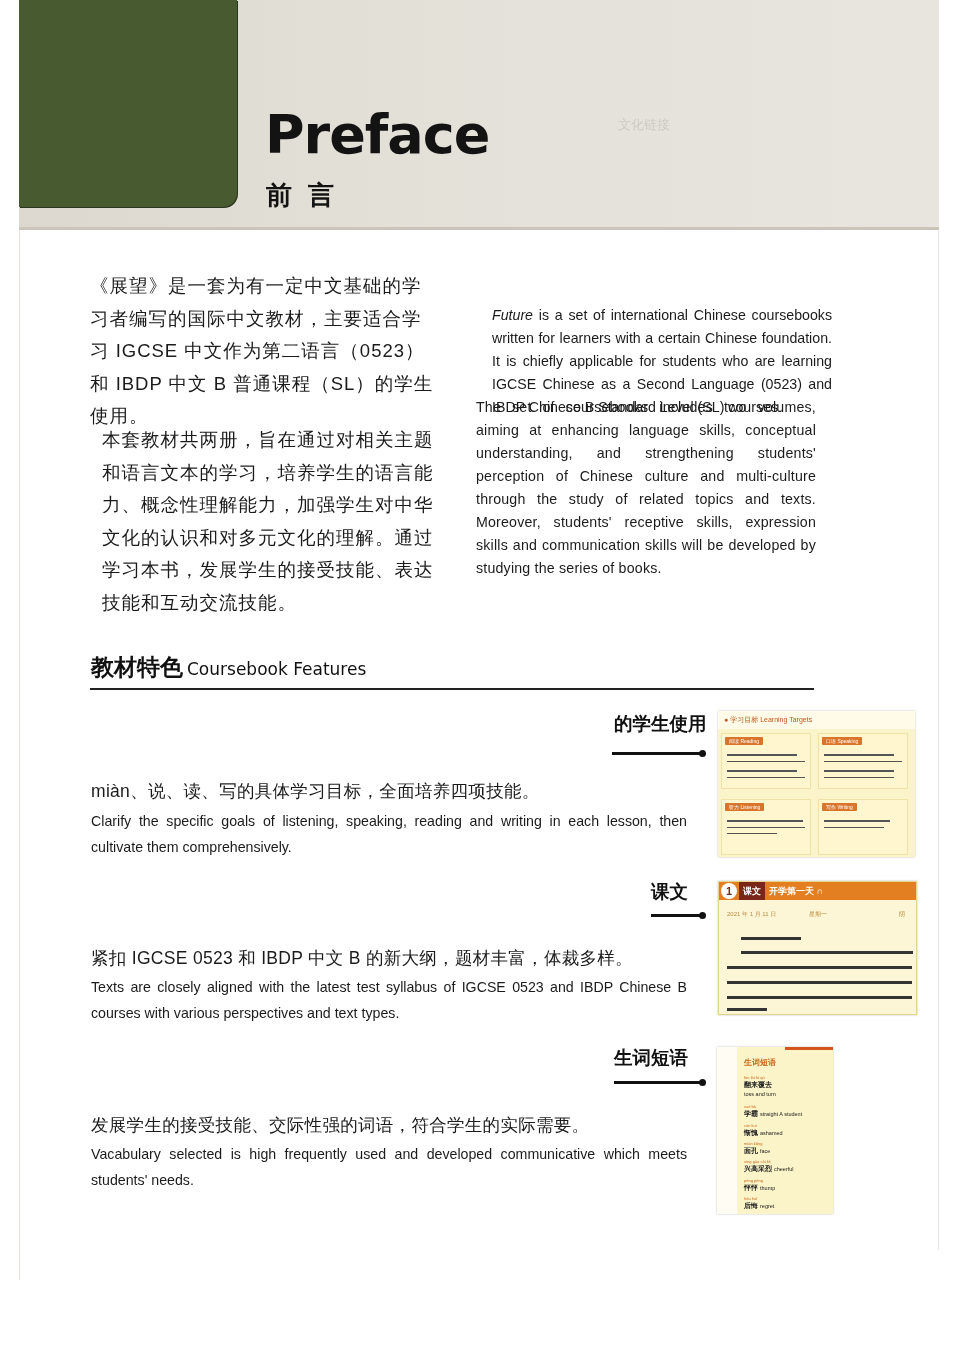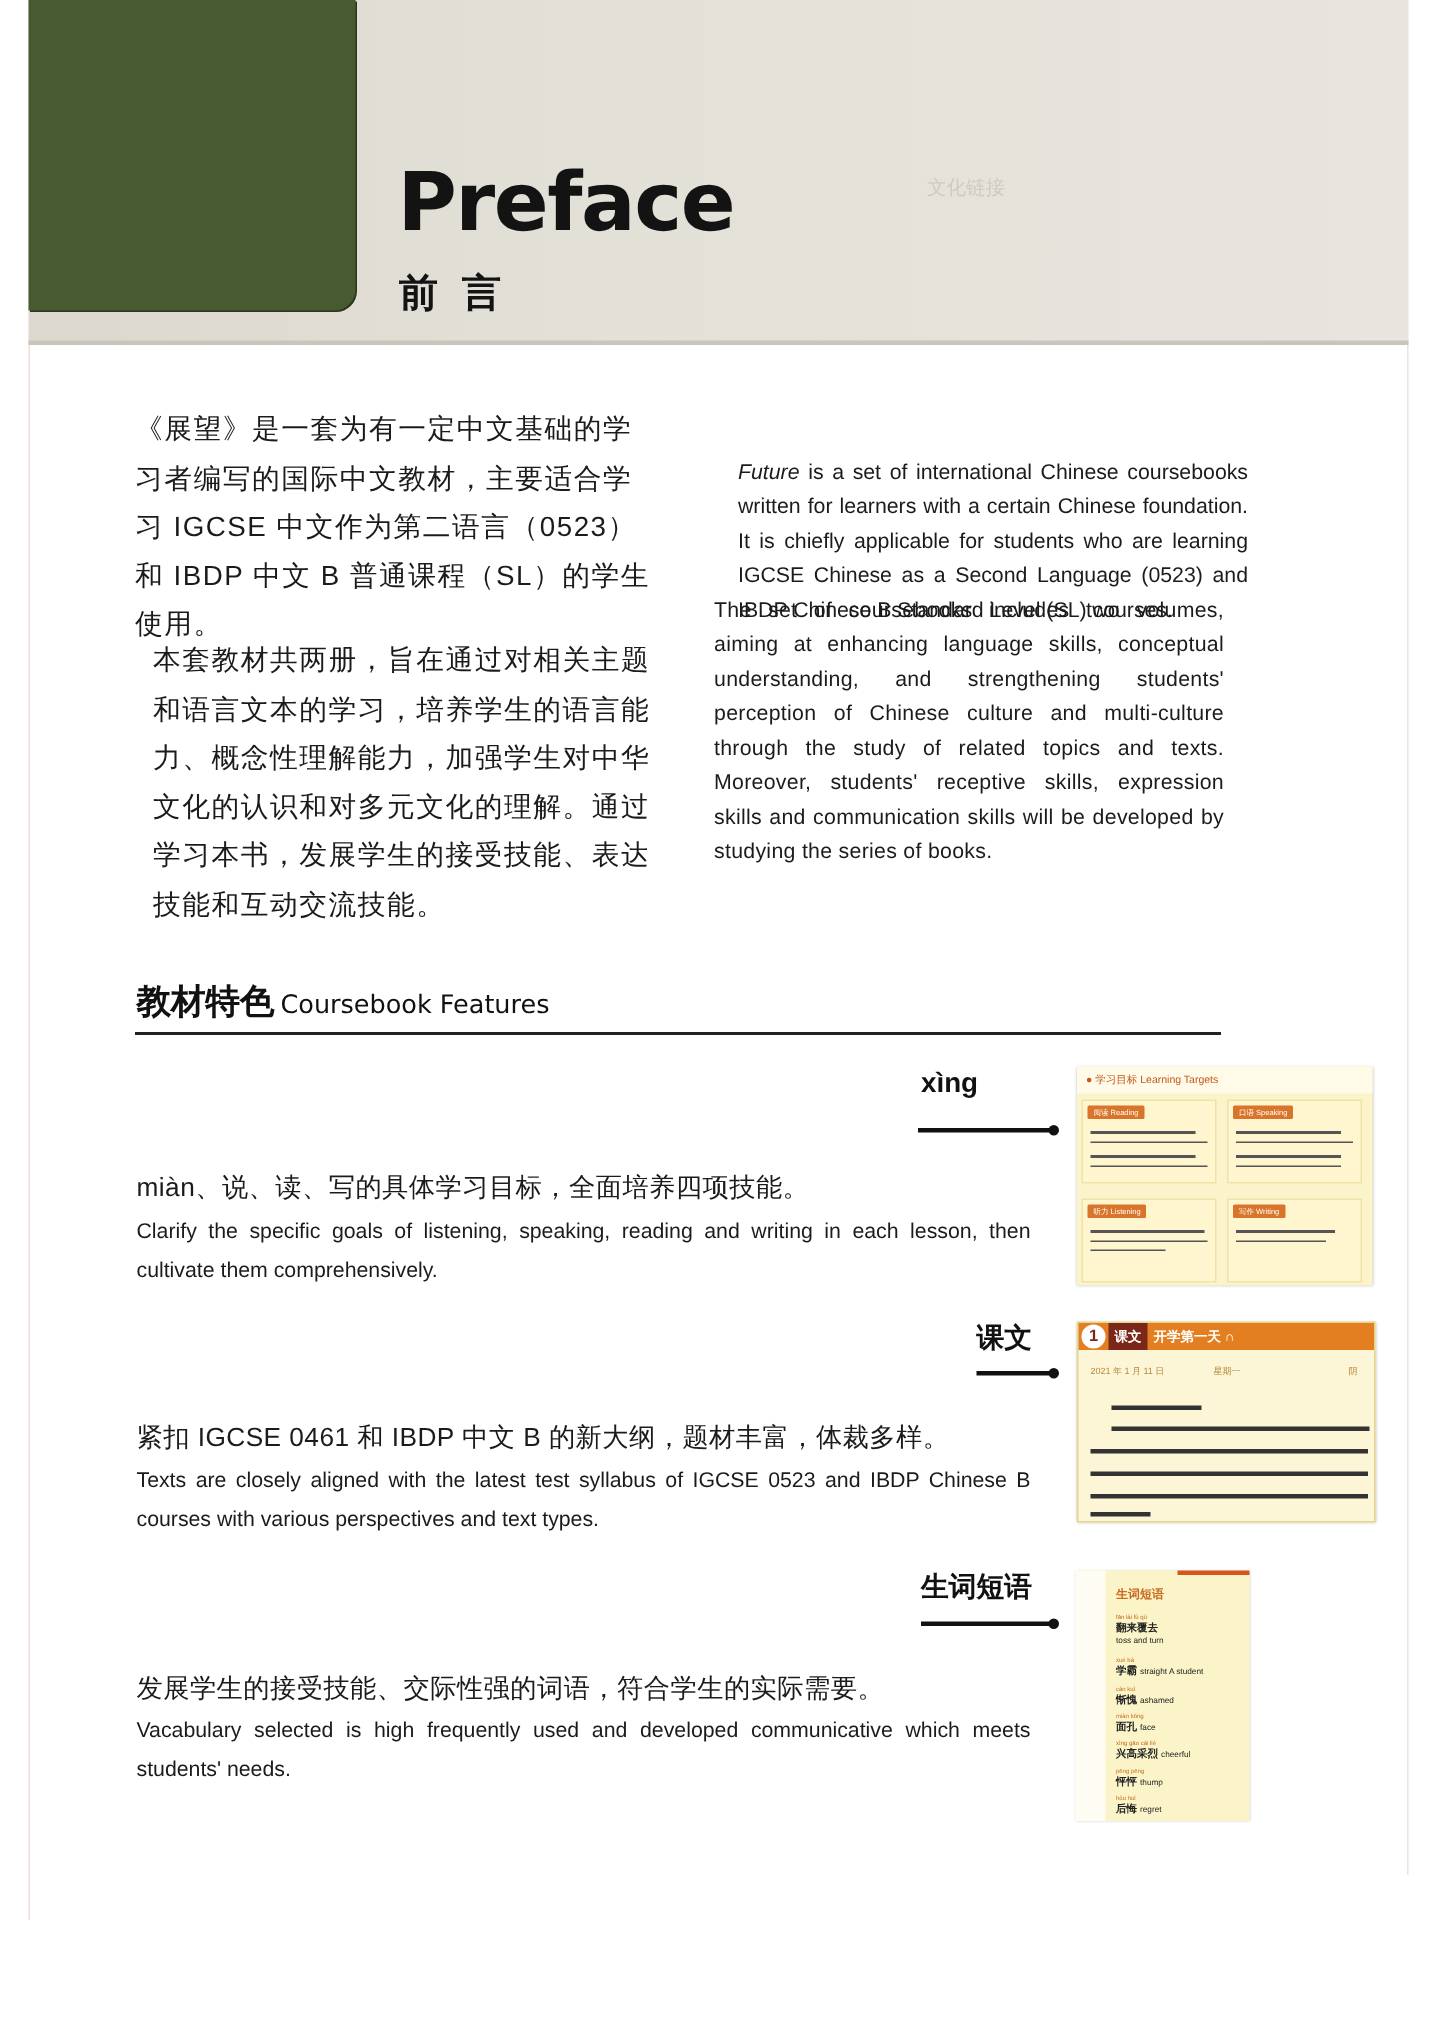--- a/index.html
+++ b/index.html
@@ -64,21 +64,21 @@
 
 <p class="zh-para" style="top:270px;margin:0;">《展望》是一套为有一定中文基础的学习者编写的国际中文教材，主要适合学习 IGCSE 中文作为第二语言（0523）和 IBDP 中文 B 普通课程（SL）的学生使用。</p>
 <p class="zh-para" style="top:412px;margin:12px;">本套教材共两册，旨在通过对相关主题和语言文本的学习，培养学生的语言能力、概念性理解能力，加强学生对中华文化的认识和对多元文化的理解。通过学习本书，发展学生的接受技能、表达技能和互动交流技能。</p>
 
 <p class="en-para" style="top:288px;margin:16px;"><i>Future</i><span> is a set of international Chinese coursebooks written for learners with a certain Chinese foundation. It is chiefly applicable for students who are learning IGCSE Chinese as a Second Language (0523) and IBDP Chinese B Standard Level (SL) courses.</span></p>
 <p class="en-para" style="top:396px;margin:0;letter-spacing:.2px;">The set of coursebooks includes two volumes, aiming at enhancing language skills, conceptual understanding, and strengthening students' perception of Chinese culture and multi-culture through the study of related topics and texts. Moreover, students' receptive skills, expression skills and communication skills will be developed by studying the series of books.</p>
 
 <div class="section-title"><span>教材特色</span><span class="en">Coursebook Features</span></div>
 <div class="section-rule"></div>
 
-<div class="feature-label" style="left:614px;top:711px;">xìng</div>
+<div class="feature-label" style="left:614px;top:711px;">的学生使用</div>
 <div class="connector" style="left:612px;top:752px;width:90px;"></div>
 <div class="feat-zh" style="top:779px;">miàn、说、读、写的具体学习目标，全面培养四项技能。</div>
 <div class="feat-en" style="top:808px;">Clarify the specific goals of listening, speaking, reading and writing in each lesson, then cultivate them comprehensively.</div>
 <div class="thumb t1">
   <div class="hdr"><span>●</span> <span>学习目标 Learning Targets</span></div>
   <div class="cell" style="left:3px;top:22px;">
       <span class="tag">阅读 Reading</span>
       <div class="ln" style="top:20px;width:70px"></div>
       <div class="ln" style="top:27px;width:78px;height:1px"></div>
       <div class="ln" style="top:36px;width:70px"></div>
@@ -99,21 +99,21 @@
     </div>
   <div class="cell" style="left:100px;top:88px;">
       <span class="tag">写作 Writing</span>
       <div class="ln" style="top:20px;width:66px"></div>
       <div class="ln" style="top:27px;width:60px;height:1px"></div>
     </div>
 </div>
 
 <div class="feature-label" style="left:651px;top:879px;">课文</div>
 <div class="connector" style="left:651px;top:914px;width:51px;"></div>
-<div class="feat-zh" style="top:946px;">紧扣 IGCSE 0461 和 IBDP 中文 B 的新大纲，题材丰富，体裁多样。</div>
+<div class="feat-zh" style="top:946px;">紧扣 IGCSE 0523 和 IBDP 中文 B 的新大纲，题材丰富，体裁多样。</div>
 <div class="feat-en" style="top:974px;">Texts are closely aligned with the latest test syllabus of IGCSE 0523 and IBDP Chinese B courses with various perspectives and text types.</div>
 <div class="thumb t2">
   <div class="hdr">
     <span class="num">1</span>
     <span class="lesson">课文</span>
     <span class="ltitle"><span>开学第一天</span> <span>∩</span></span>
   </div>
   <span class="date">2021 年 1 月 11 日</span>
   <span class="date" style="left:90px;">星期一</span>
   <span class="date" style="left:180px;">阴</span>

